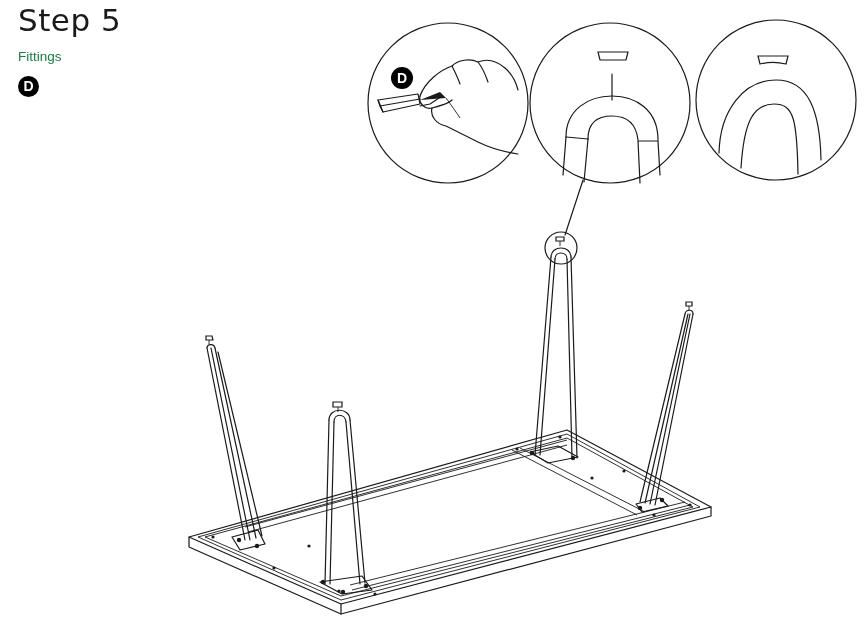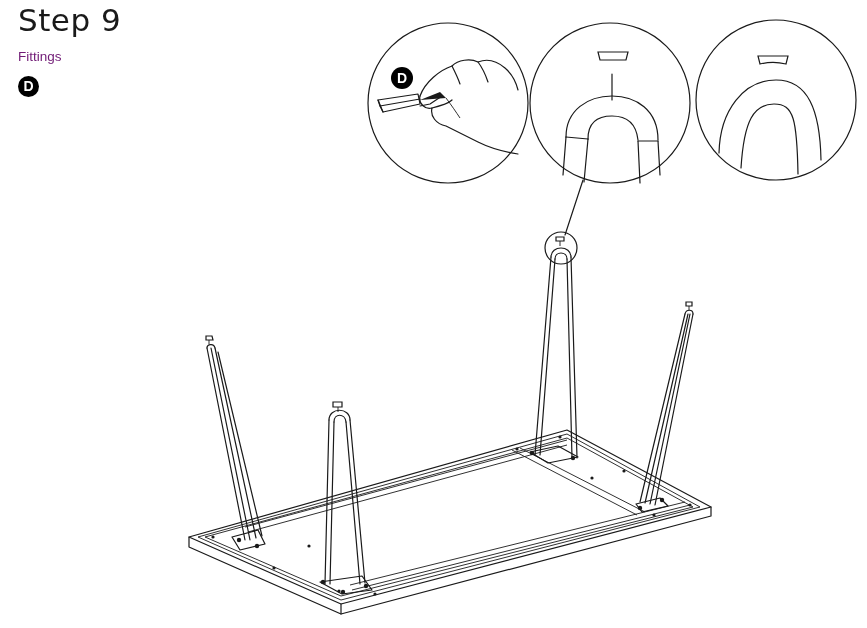--- a/index.html
+++ b/index.html
@@ -1,29 +1,29 @@
 <!DOCTYPE html>
 <html><head>
   <meta charset="utf-8">
   <style>
     html, body { margin: 0; padding: 0; background: #ffffff; }
     body { width: 867px; height: 628px; position: relative; overflow: hidden; font-family: "Liberation Sans", sans-serif; color: #1a1a1a; }
     .step-title { position: absolute; left: 18px; top: 2px; font-size: 31px; font-weight: normal; letter-spacing: 0.5px; color: #1a1a1a; font-family: "DejaVu Sans", sans-serif; }
-    .fittings-label { position: absolute; left: 18px; top: 49px; font-size: 13.5px; color: #701a75; font-family: "Liberation Sans", sans-serif; }
+    .fittings-label { position: absolute; left: 18px; top: 49px; font-size: 13.5px; color: #15803d; font-family: "Liberation Sans", sans-serif; }
     .badge { position: absolute; left: 18px; top: 76px; width: 21px; height: 21px; border-radius: 50%; background: #000; color: #fff; font-weight: bold; font-size: 14px; line-height: 21px; text-align: center; font-family: "Liberation Sans", sans-serif; }
     svg.illus { position: absolute; left: 0; top: 0; }
     svg .ln { fill: none; stroke: #1a1a1a; stroke-width: 1.2; stroke-linejoin: round; stroke-linecap: round; }
     svg .thin { fill: none; stroke: #1a1a1a; stroke-width: 0.9; }
     svg .fillw { fill: #fff; stroke: #1a1a1a; stroke-width: 1.2; }
     svg .dot { fill: #1a1a1a; }
   </style>
 </head>
 <body>
 
-<div class="step-title">Step 9</div>
+<div class="step-title">Step 5</div>
 <div class="fittings-label">Fittings</div>
 <div class="badge">D</div>
 
 <svg class="illus" width="867" height="628" viewBox="0 0 867 628">
 
   <g>
     <circle class="ln" cx="448" cy="103" r="80"></circle>
 
     <circle cx="402" cy="78" r="11" fill="#000"></circle>
     <text x="402" y="83" text-anchor="middle" fill="#fff" font-size="14" font-weight="bold" font-family="Liberation Sans, sans-serif">D</text>

